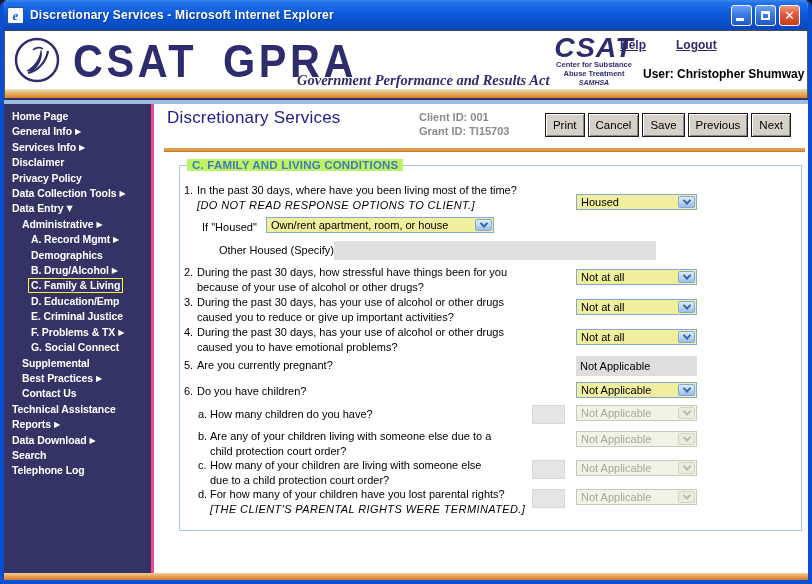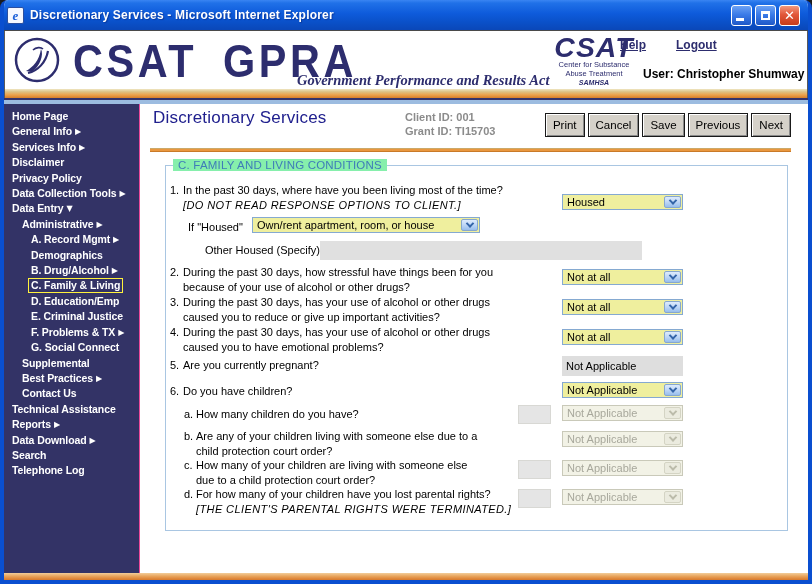--- a/index.html
+++ b/index.html
@@ -32,56 +32,56 @@
   
   .header { position:relative; height:58px; background:#fff; border-left:1px solid #5A5A5A; border-right:1px solid #5A5A5A; }
   .hhs { position:absolute; left:8px; top:5px; }
   .brand { position:absolute; left:68px; top:2px; color:#2D2D6E; font-weight:bold; font-size:46px;
     transform:scale(0.9,1.02); transform-origin:left top; letter-spacing:4px; word-spacing:12px; white-space:nowrap; }
   .tagline { position:absolute; left:292px; top:58px; color:#2D2D6E; font-size:14.5px; font-weight:bold;
     font-style:italic; font-family:"Liberation Serif","DejaVu Serif",serif; transform:translateY(-100%); white-space:nowrap; }
   .csatlogo { position:absolute; left:533px; top:4px; width:112px; text-align:center; color:#2D2D6E; }
   .csatlogo .big { font-size:27px; font-weight:bold; letter-spacing:1px; line-height:26px;
     font-style:italic; transform:scale(1.05,1); }
-  .csatlogo .small { font-size:7.5px; font-weight:normal; line-height:8.5px; }
+  .csatlogo .small { font-size:7.5px; font-weight:bold; line-height:8.5px; }
   .csatlogo .samhsa { font-size:7px; font-style:italic; font-weight:bold; line-height:9px; }
   .hlinks { position:absolute; left:615px; top:7px; display:flex; gap:30px; }
   .hlink { color:#2D2D6E; font-size:12px; font-weight:bold; text-decoration:underline; cursor:pointer; white-space:nowrap; }
   .huser { position:absolute; left:638px; top:36px; color:#000; font-size:12px; font-weight:bold; white-space:nowrap; }
 
   .goldbar { height:9px; margin:0;
     background:linear-gradient(to bottom,#F0E6C2 0%,#DCC286 30%,#EBA24C 65%,#D67E28 100%);
     border-left:1px solid #5A5A5A; border-right:1px solid #5A5A5A; }
   .navyline { height:2px; background:#33336A; }
   .bluestrip { height:4px; background:#9CBCE0; }
 
   
   .bodyrow { display:flex; height:469px; }
-  .sidebar { width:136px; background:#333366; border-right:1px solid #ec4899; padding:5px 0 0 8px; overflow:hidden; }
+  .sidebar { width:150px; background:#333366; border-right:3px solid #ec4899; padding:5px 0 0 8px; overflow:hidden; }
   .sitem { color:#fff; font-size:10.5px; font-weight:bold; line-height:15.4px; white-space:nowrap;
     letter-spacing:-0.1px; cursor:pointer; }
   .lvl1 { padding-left:10px; }
   .lvl2 { padding-left:19px; }
   .sarrow { font-size:8px; font-family:"DejaVu Sans",sans-serif; margin-left:3px; vertical-align:1px; }
   .selbox { display:inline-block; border:1px solid #FFF23C; padding:0 2px; margin-left:-3px; line-height:13px; }
 
   .main { position:relative; flex:1; background:#fff; overflow:hidden; }
 
   .page-title { position:absolute; left:13px; top:4px; font-size:17px; color:#20208E; letter-spacing:0.2px; }
   .ids { position:absolute; left:265px; top:6px; font-size:11px; font-weight:bold; color:#8B8B8B; line-height:14px; }
   .btnrow { position:absolute; top:9px; right:17px; display:flex; gap:3px; }
   .pbtn { height:24px; padding:0 7px; background:#D5D1C9; border:1px solid #1A1A1A; font-size:11.5px;
     color:#000; box-shadow:inset 1px 1px 0 #FFFFFF, inset -1px -1px 0 #8A8A8A; cursor:pointer;
     font-family:"Liberation Sans",sans-serif; }
   .divider { position:absolute; left:10px; top:44px; width:641px; height:4px;
     background:linear-gradient(to bottom,#CBA96A 0%,#CBA96A 25%,#E9973F 25%,#E9973F 75%,#C97A28 75%,#C97A28 100%); }
 
   .fs { position:absolute; left:25px; top:61px; width:623px; height:366px; border:1px solid #A9C6E2; }
-  .legend { position:absolute; left:33px; top:55px; background:#86efac; padding:0 5px; font-size:11.5px;
-    font-weight:normal; color:#3F7CB8; letter-spacing:0.2px; }
+  .legend { position:absolute; left:33px; top:55px; background:#bef264; padding:0 5px; font-size:11.5px;
+    font-weight:bold; color:#3F7CB8; letter-spacing:0.2px; }
 
   .qrow { position:absolute; left:30px; display:flex; font-size:11px; color:#000; line-height:14.5px; }
   .qrow.sub { left:44px; }
   .qnum { width:13px; flex:none; }
   .qrow.sub .qnum { width:12px; }
   .qtext { white-space:pre-line; }
   .note { display:block; font-style:italic; letter-spacing:0.4px; }
 
   .flabel { position:absolute; font-size:11px; color:#000; }
 

